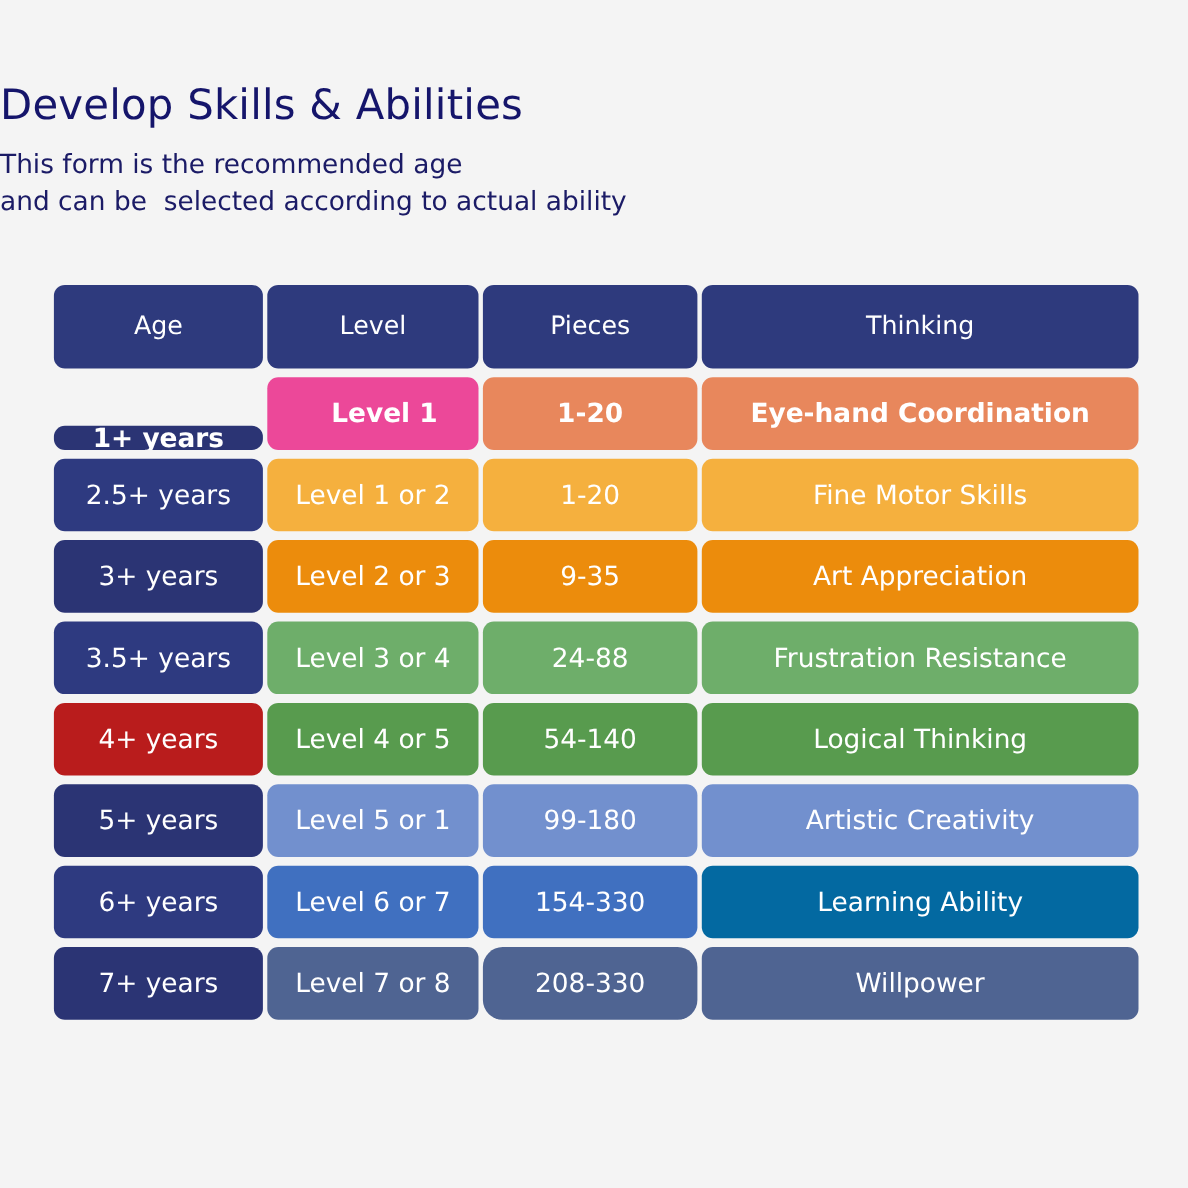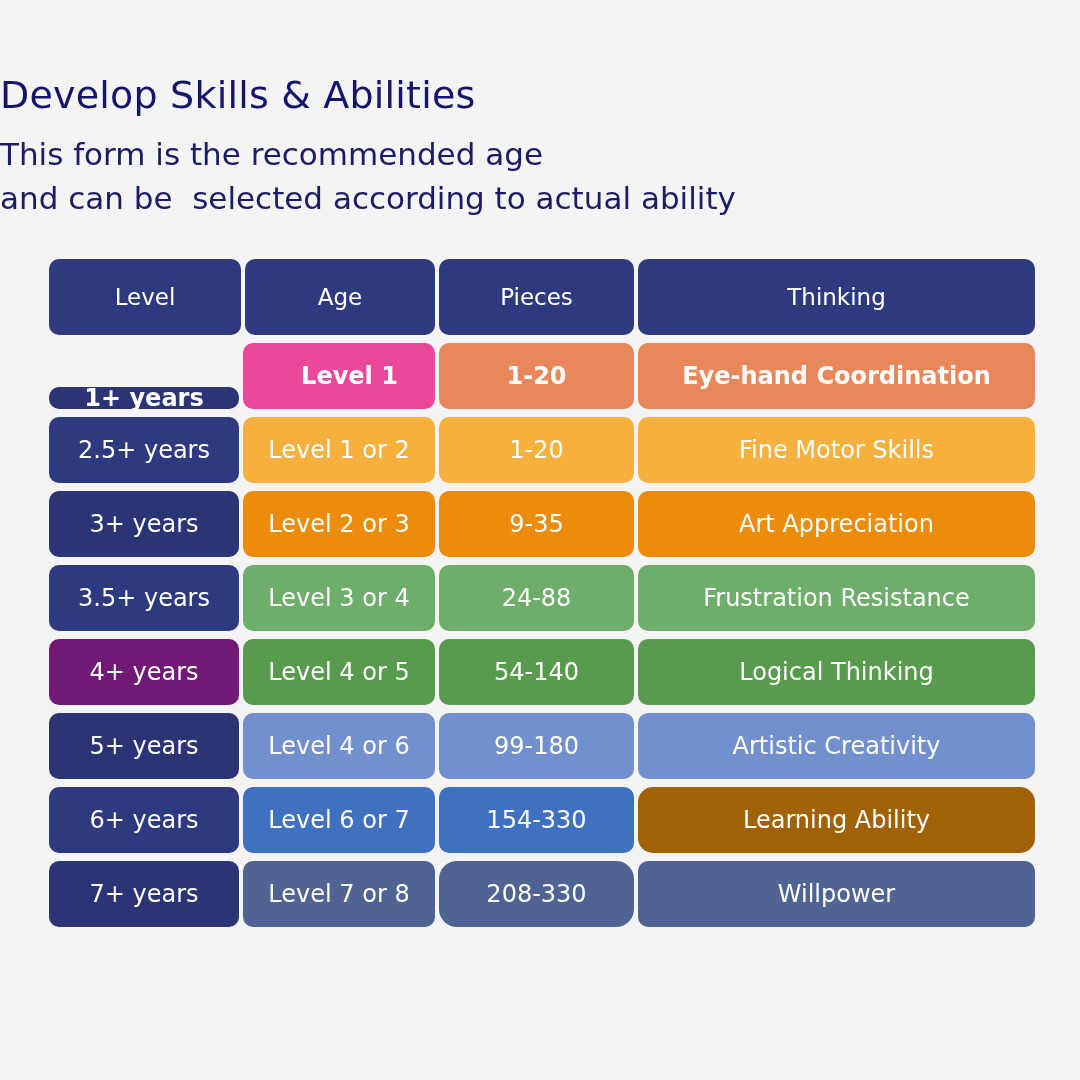--- a/index.html
+++ b/index.html
@@ -33,21 +33,21 @@
     font-family: "DejaVu Sans", sans-serif;
     font-size: 38px;
     font-weight: 400;
     letter-spacing: 0.2px;
     color: #15156b;
     line-height: 1.15;
     margin: 0;
   }
   .subtitle {
     margin: 14px 0 0 0;
-    font-size: 31px;
+    font-size: 24px;
     font-weight: 400;
     color: #1b1b66;
     line-height: 1.42;
   }
   .subtitle .line {
     display: block;
     white-space: pre;
   }
 
   
@@ -106,22 +106,22 @@
     <h1 class="title" style="color: rgb(21, 21, 107);">Develop Skills &amp; Abilities</h1>
     <div class="subtitle">
       <span class="line">This form is the recommended age</span>
       <span class="line">and can be  selected according to actual ability</span>
     </div>
   </div>
 
   <div class="table">
 
     <div class="row row-head">
+      <div class="cell c-age head-age" style="background: rgb(46, 58, 125); color: rgb(255, 255, 255);">Age</div>
       <div class="cell c-level" style="background: rgb(46, 58, 125); color: rgb(255, 255, 255);">Level</div>
-      <div class="cell c-age head-age" style="background: rgb(46, 58, 125); color: rgb(255, 255, 255);">Age</div>
       <div class="cell c-pieces" style="background: rgb(46, 58, 125); color: rgb(255, 255, 255);">Pieces</div>
       <div class="cell c-ability" style="background: rgb(46, 58, 125); color: rgb(255, 255, 255);">Thinking</div>
     </div>
 
     <div id="rows-container">
         <div class="row row-1">
           <div class="cell c-age" style="background: rgb(43, 52, 116);">1+ years</div>
           <div class="cell c-level" style="background: #ec4899; padding-left: 27px;">Level 1</div>
           <div class="cell c-pieces" style="background: rgb(232, 135, 92);">1-20</div>
           <div class="cell c-ability" style="background: rgb(232, 135, 92);">Eye-hand Coordination</div>
@@ -138,36 +138,36 @@
           <div class="cell c-pieces" style="background: rgb(236, 140, 12);">9-35</div>
           <div class="cell c-ability" style="background: rgb(236, 140, 12);">Art Appreciation</div>
         </div>
         <div class="row row-4">
           <div class="cell c-age" style="background: rgb(46, 58, 128);">3.5+ years</div>
           <div class="cell c-level" style="background: rgb(110, 174, 106);">Level 3 or 4</div>
           <div class="cell c-pieces" style="background: rgb(110, 174, 106);">24-88</div>
           <div class="cell c-ability" style="background: rgb(110, 174, 106);">Frustration Resistance</div>
         </div>
         <div class="row row-5">
-          <div class="cell c-age" style="background: #701a75;">4+ years</div>
+          <div class="cell c-age" style="background: #b91c1c;">4+ years</div>
           <div class="cell c-level" style="background: rgb(88, 155, 78);">Level 4 or 5</div>
           <div class="cell c-pieces" style="background: rgb(88, 155, 78);">54-140</div>
           <div class="cell c-ability" style="background: rgb(88, 155, 78);">Logical Thinking</div>
         </div>
         <div class="row row-6">
           <div class="cell c-age" style="background: rgb(43, 52, 116);">5+ years</div>
-          <div class="cell c-level" style="background: rgb(114, 144, 206);">Level 4 or 6</div>
+          <div class="cell c-level" style="background: rgb(114, 144, 206);">Level 5 or 1</div>
           <div class="cell c-pieces" style="background: rgb(114, 144, 206);">99-180</div>
           <div class="cell c-ability" style="background: rgb(114, 144, 206);">Artistic Creativity</div>
         </div>
         <div class="row row-7">
           <div class="cell c-age" style="background: rgb(46, 58, 128);">6+ years</div>
           <div class="cell c-level" style="background: rgb(64, 112, 192);">Level 6 or 7</div>
           <div class="cell c-pieces" style="background: rgb(64, 112, 192);">154-330</div>
-          <div class="cell c-ability" style="background: #a16207; border-radius: 15px;">Learning Ability</div>
+          <div class="cell c-ability" style="background: #0369a1;">Learning Ability</div>
         </div>
         <div class="row row-8">
           <div class="cell c-age" style="background: rgb(43, 52, 116);">7+ years</div>
           <div class="cell c-level" style="background: rgb(79, 100, 146);">Level 7 or 8</div>
           <div class="cell c-pieces" style="background: rgb(79, 100, 146); border-radius: 18px;">208-330</div>
           <div class="cell c-ability" style="background: rgb(79, 100, 146);">Willpower</div>
         </div>
       </div>
 
   </div>

